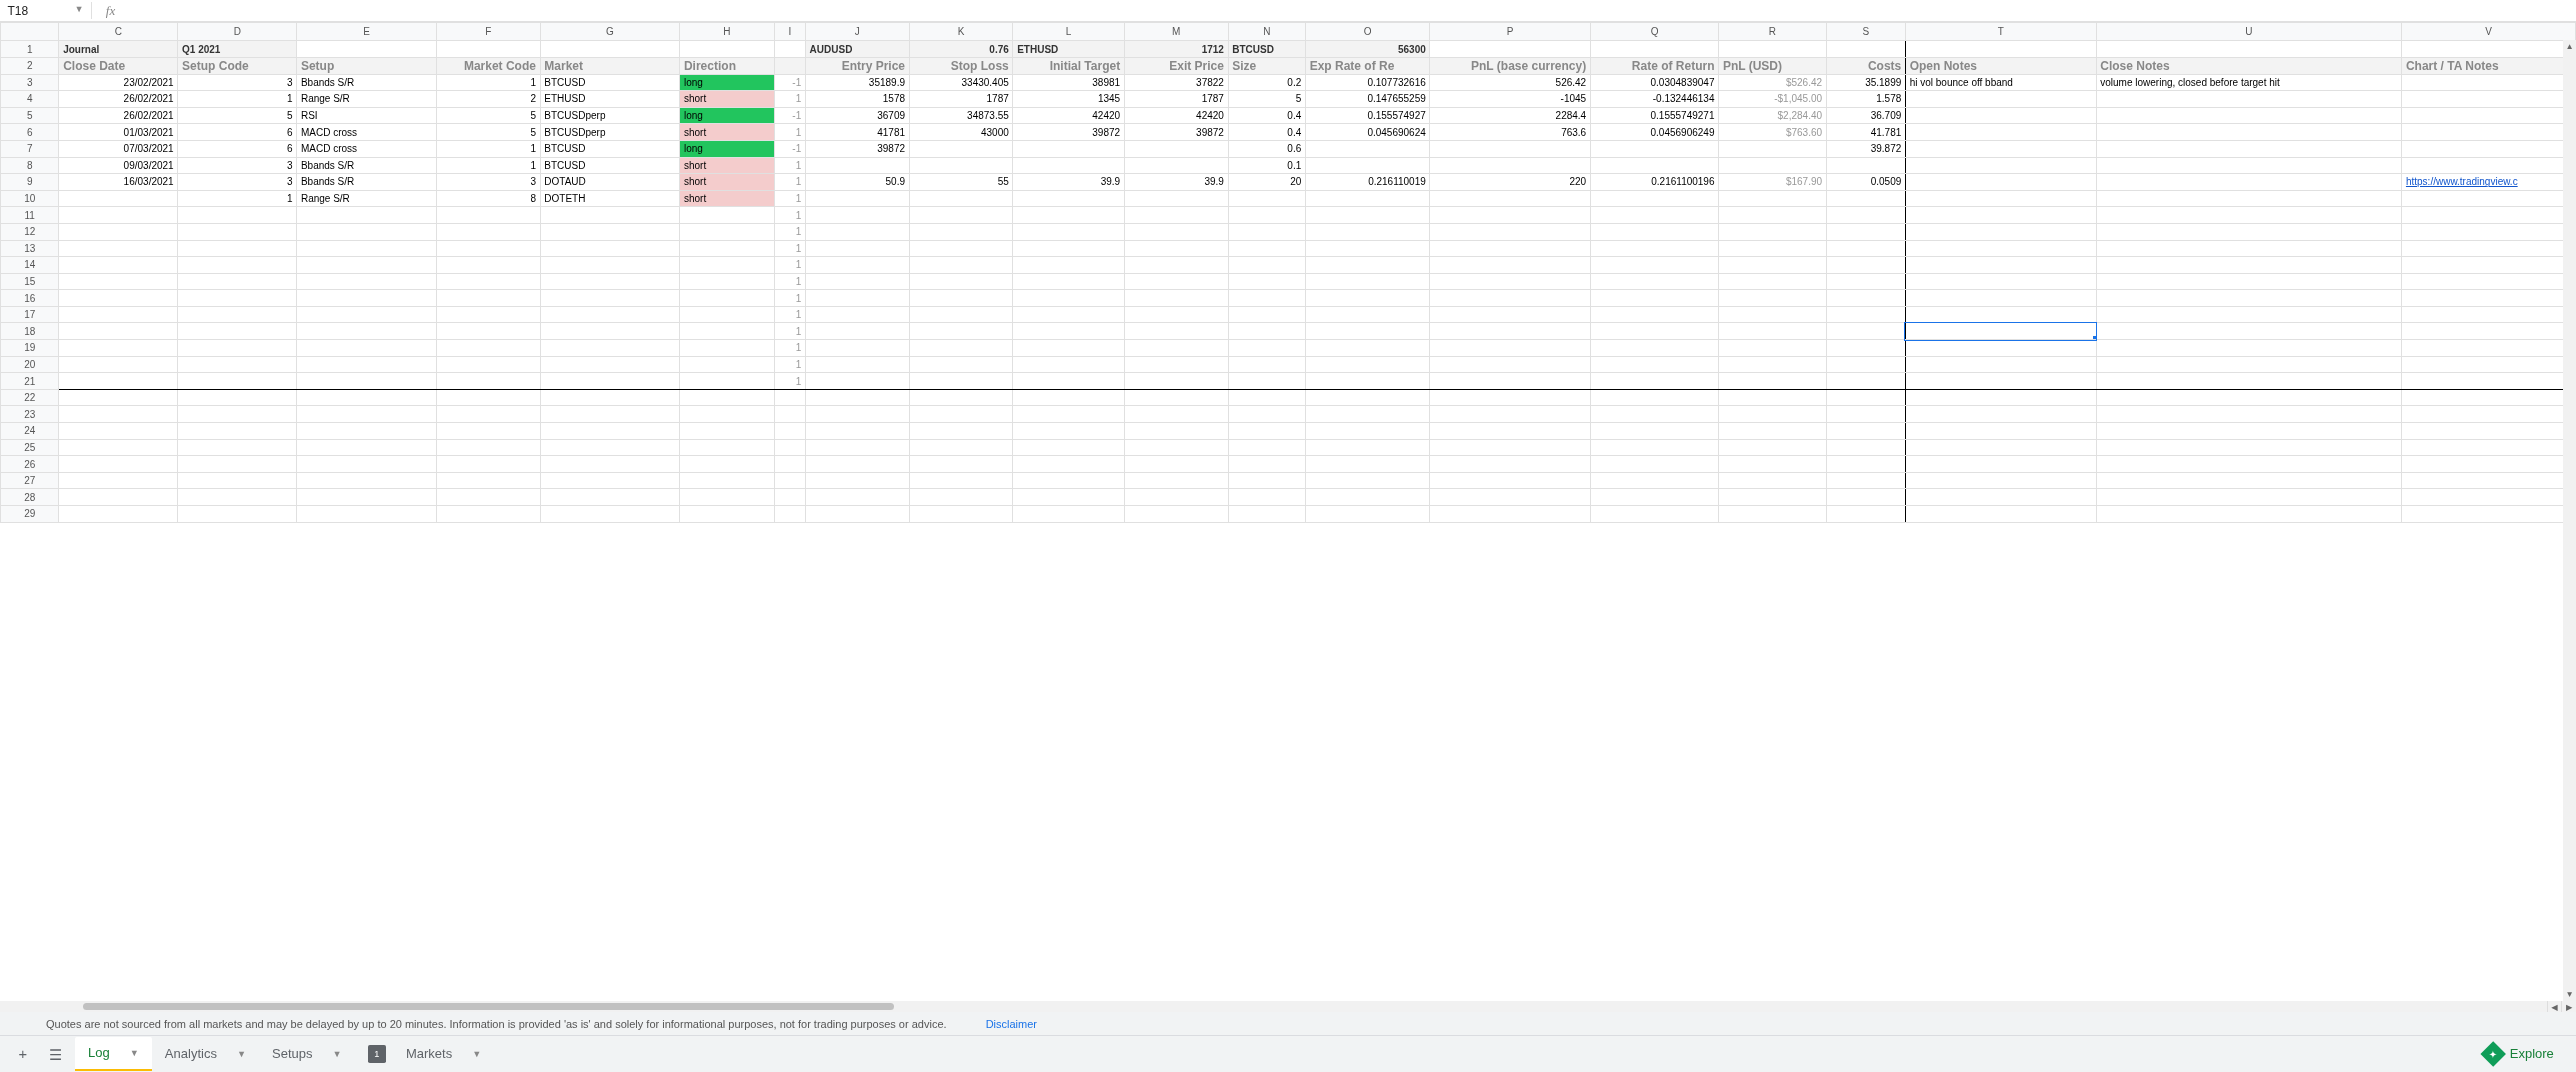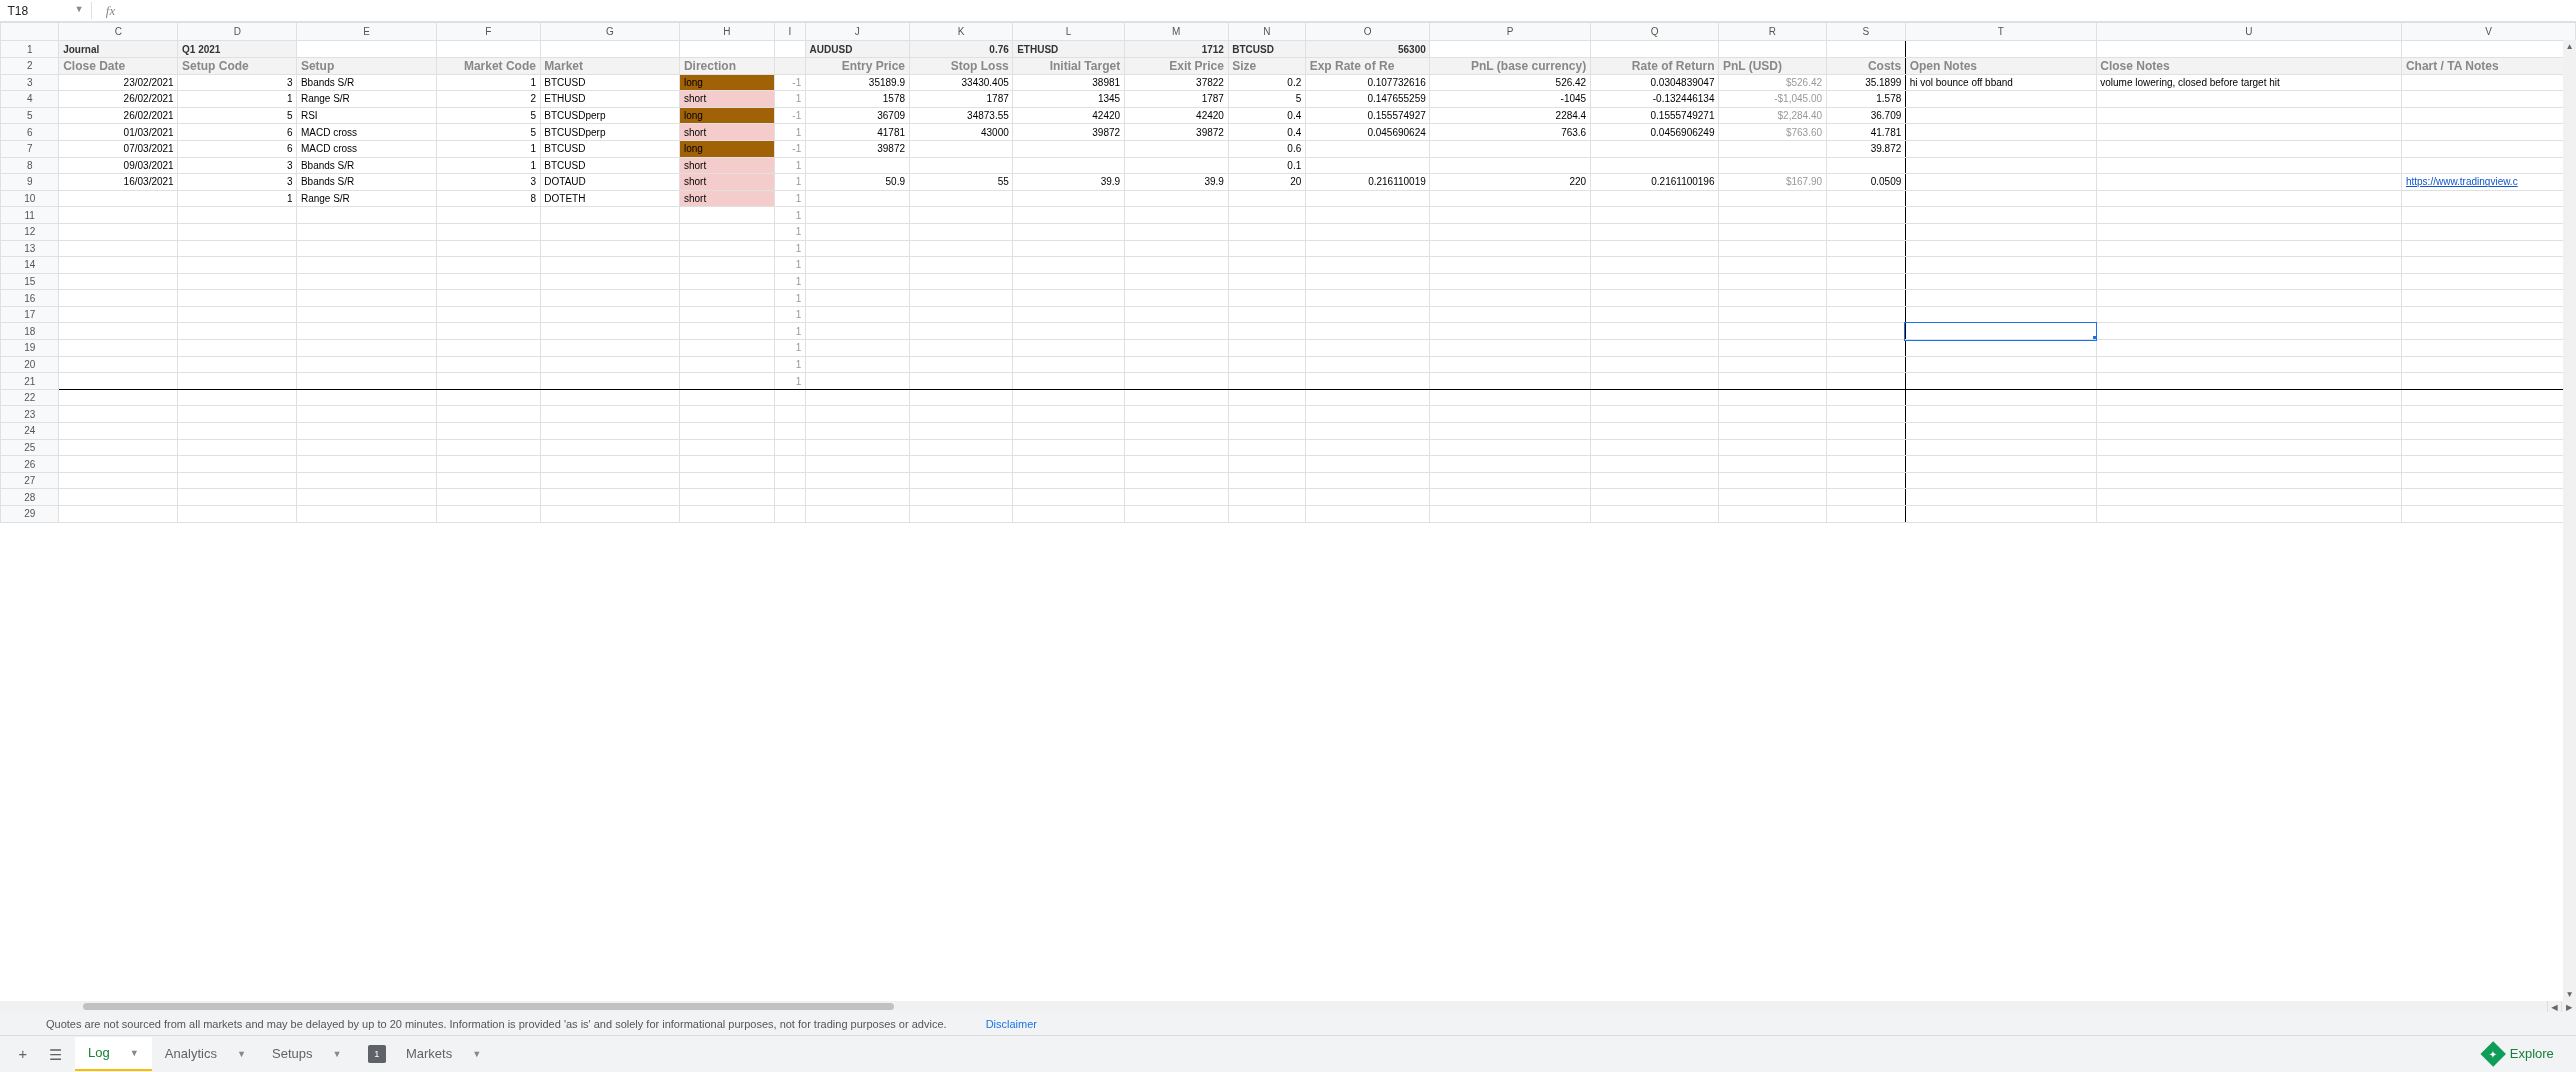--- a/index.html
+++ b/index.html
@@ -80,21 +80,21 @@
     text-align: center;
     width: 31px;
     position: sticky;
     left: 0;
   }
   tr.header1 td { background: #f3f3f3; font-weight: bold; color: #333; }
   tr.header2 td { background: #f3f3f3; font-weight: bold; color: #888; font-size: 12px; }
   tr.header1 td.white, tr.header2 td.white { background: #fff; }
   td.right { text-align: right; }
   td.left { text-align: left; }
-  td.long { background: #a16207; }
+  td.long { background: #22c55e; }
   td.short { background: #f4cccc; }
   td.grey { color: #999; }
   td.link { color: #1155cc; text-decoration: underline; }
   td.boldhdr { font-weight: bold; color: #333; }
   .selected-cell { outline: 1.8px solid #1a73e8; outline-offset: -0.9px; position: relative; }
   .selected-cell::after {
     content: "";
     position: absolute;
     right: -2.8px; bottom: -2.8px;
     width: 5.5px; height: 5.5px;

